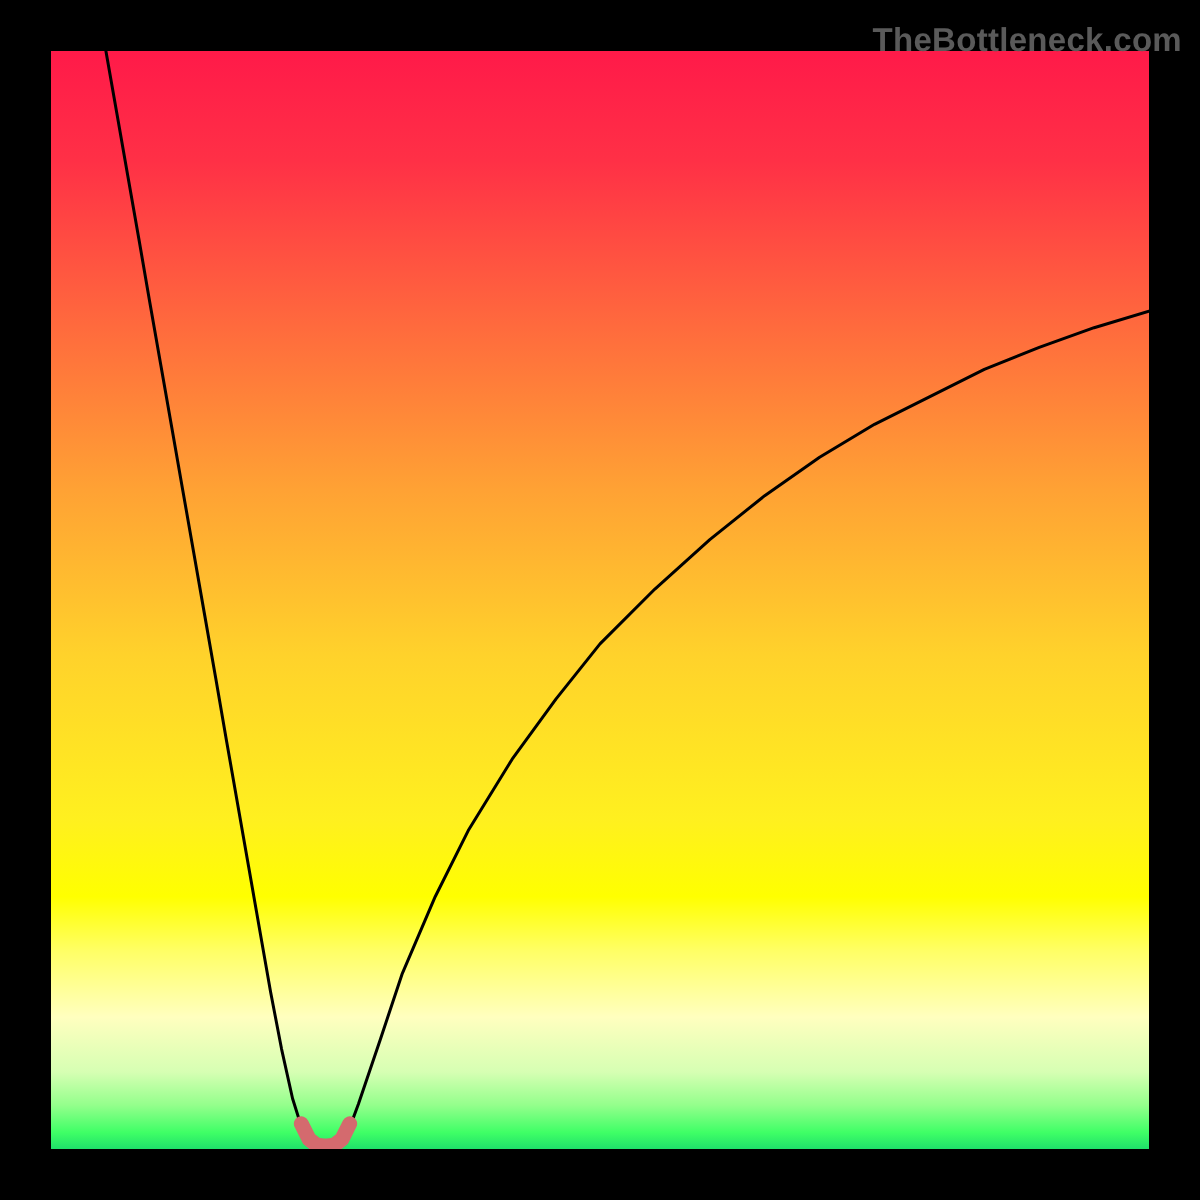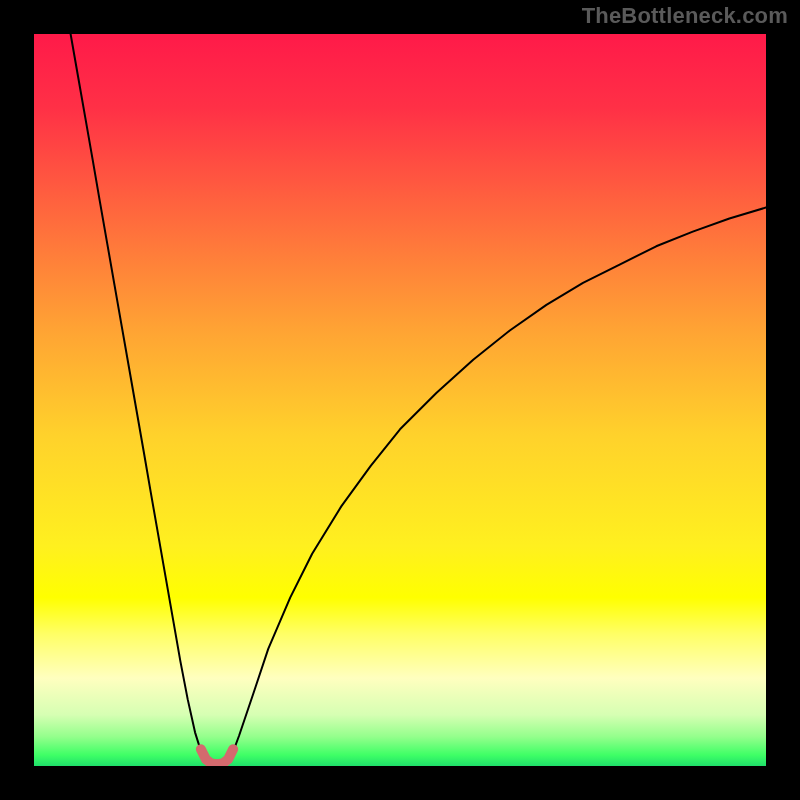--- a/index.html
+++ b/index.html
@@ -34,21 +34,21 @@
   }
   svg.curves {
     position: absolute;
     top: 0;
     left: 0;
     width: 100%;
     height: 100%;
   }
   .attrib {
     position: absolute;
-    top: 3px;
+    top: 14px;
     right: 12px;
     font-family: Arial, Helvetica, sans-serif;
     font-size: 22px;
     font-weight: bold;
     color: #5a5a5a;
     letter-spacing: 0.2px;
   }
 </style>
 </head>
 <body>

